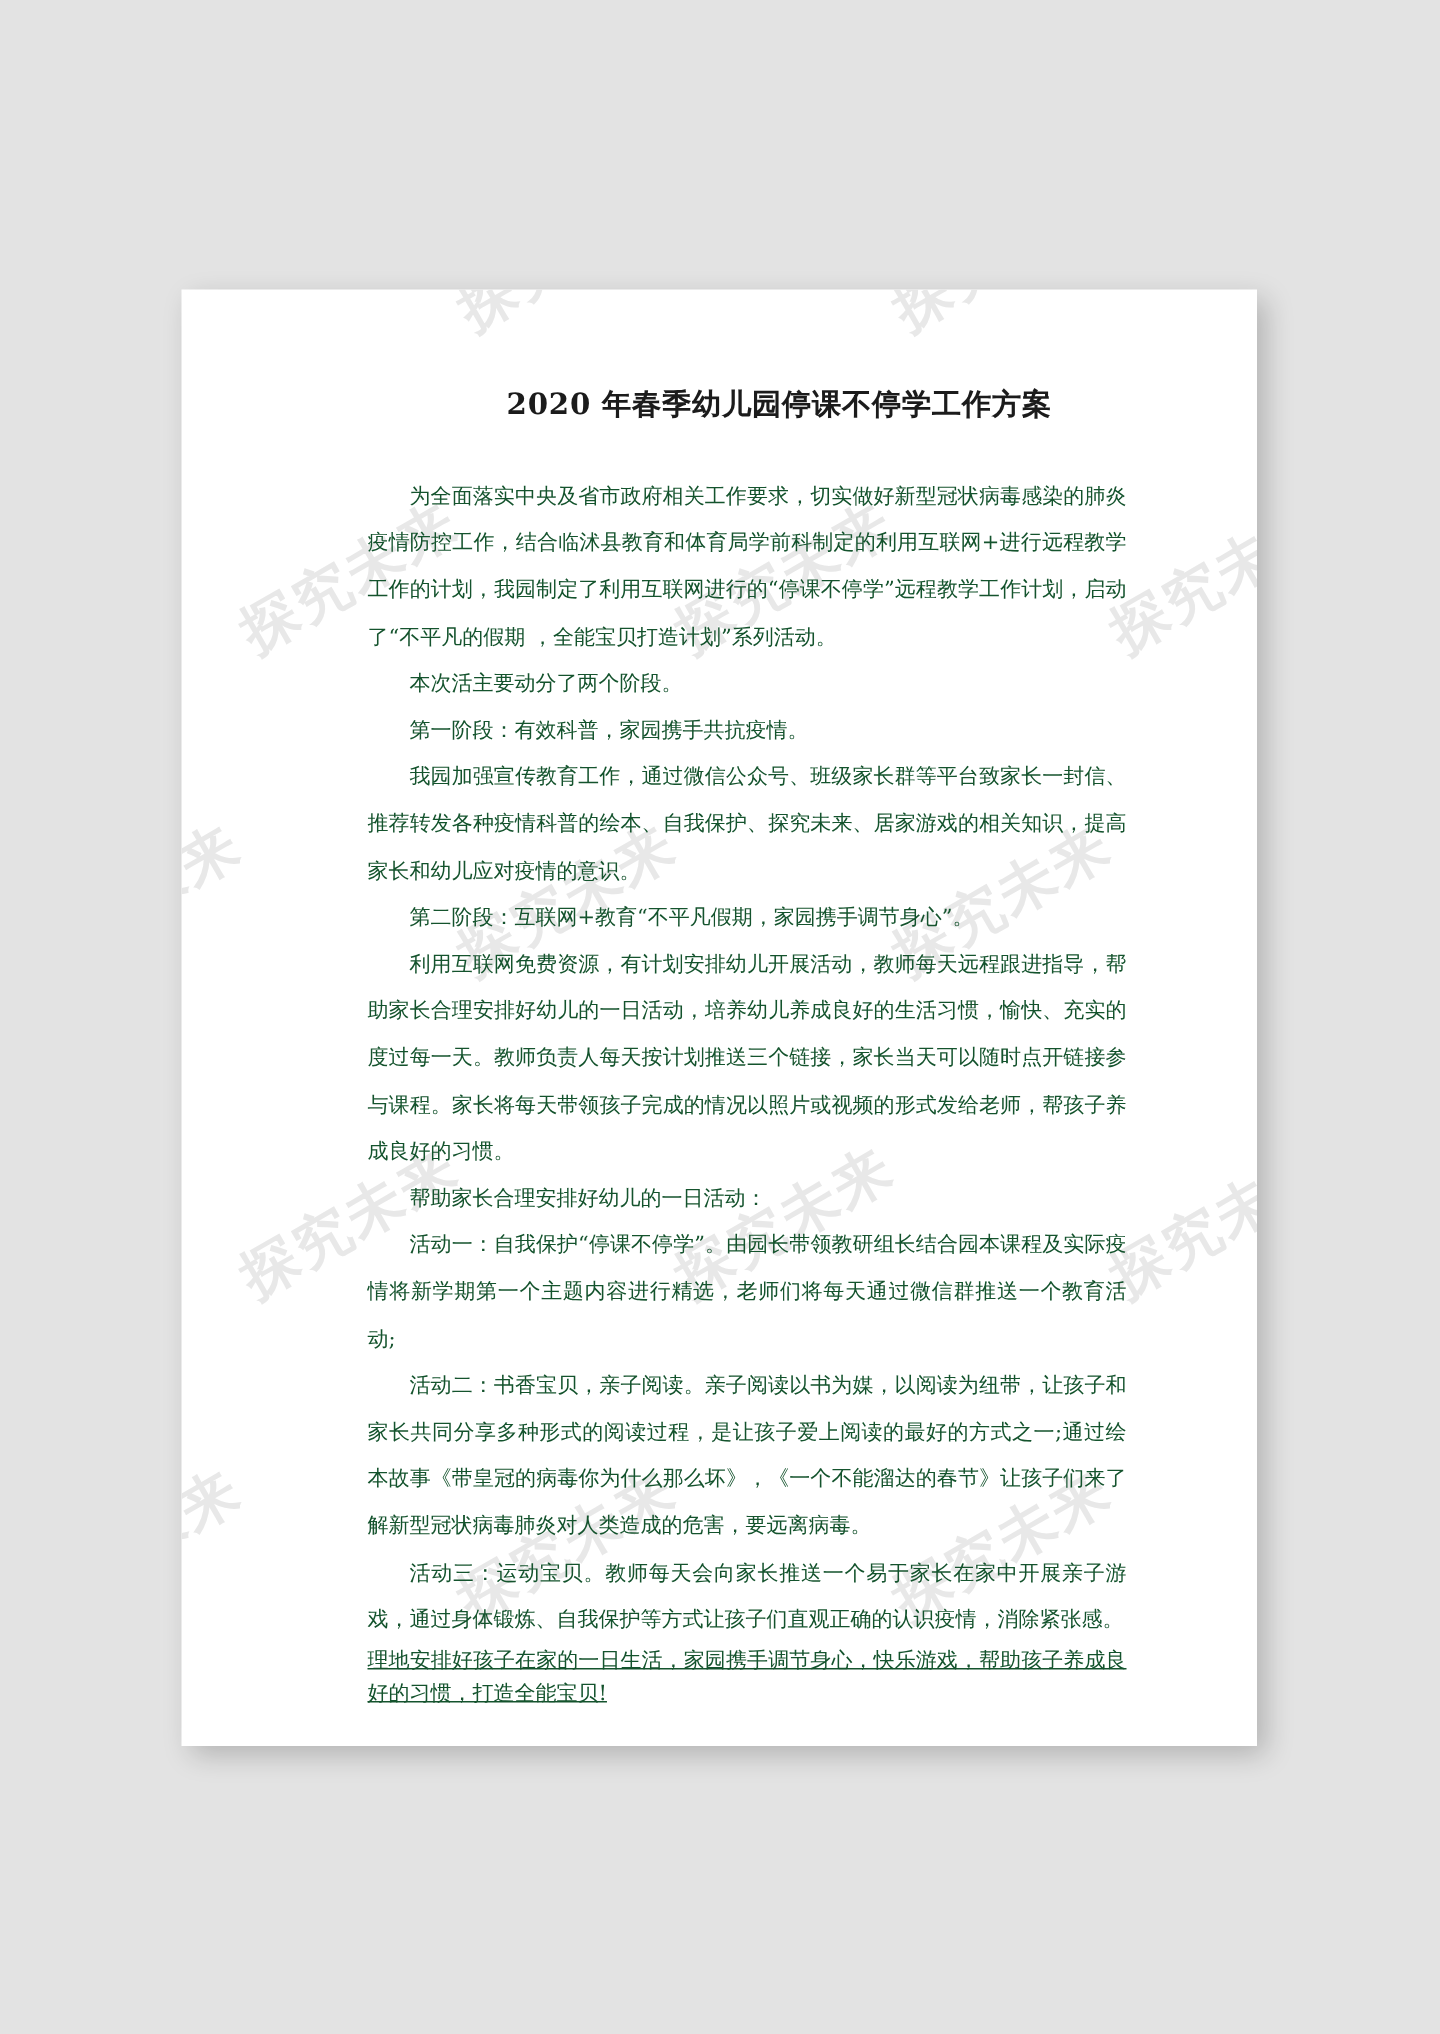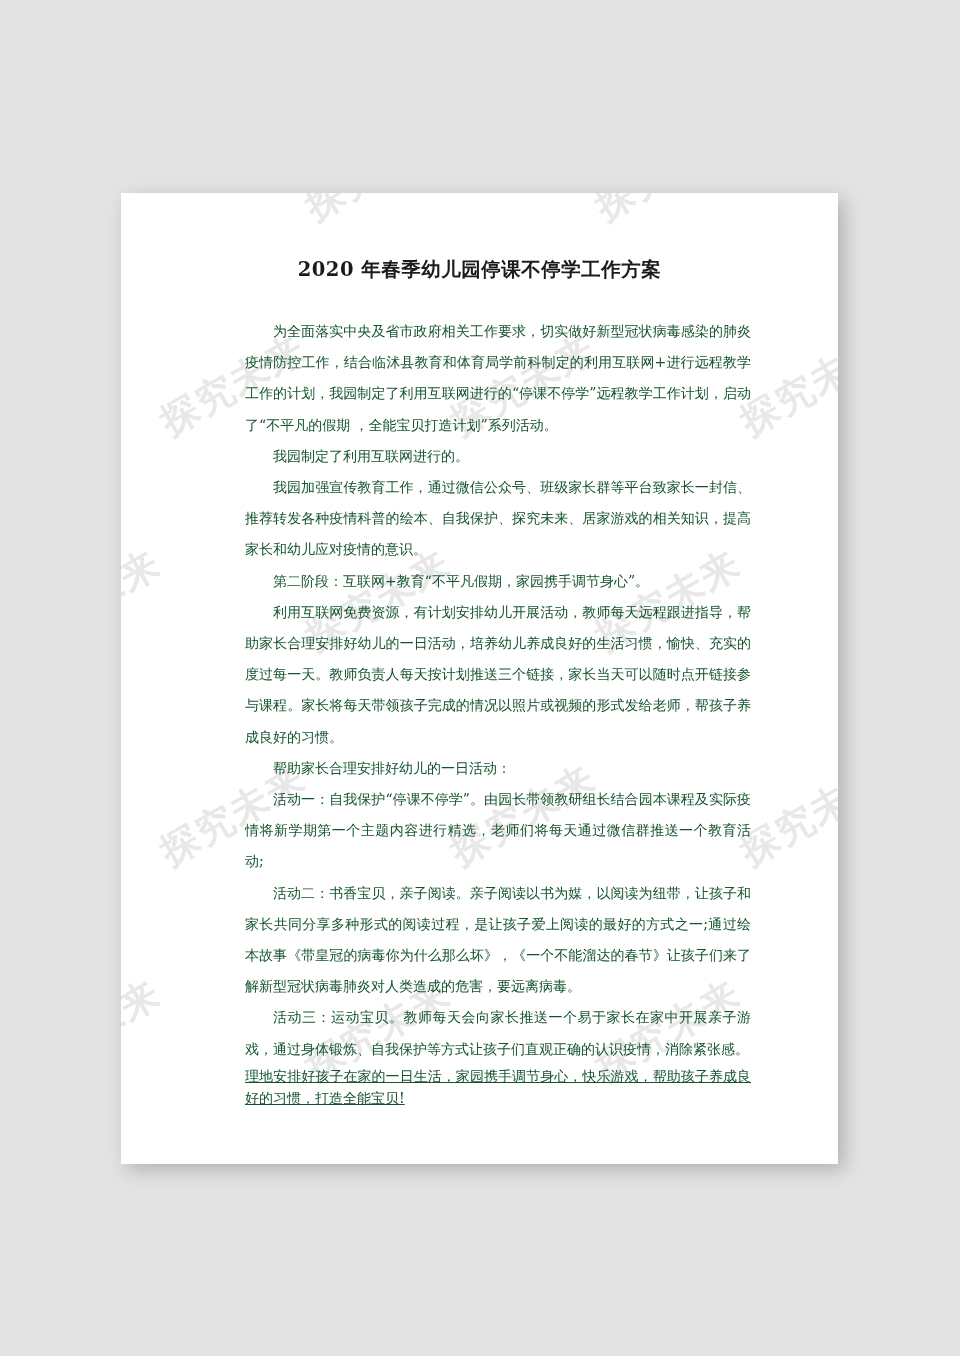--- a/index.html
+++ b/index.html
@@ -64,20 +64,21 @@
   #doc-title {
     position: absolute;
     left: 0;
     top: 63px;
     width: 717px;
     text-align: center;
     font-size: 19.5px;
     font-weight: 700;
     color: #1b1b1b;
     letter-spacing: 0.5px;
+    padding-left: 40px;
   }
   #body-text {
     position: absolute;
     left: 124px;
     top: 123px;
     width: 506px;
     font-size: 14px;
     color: #14532d;
     text-align: justify;
     text-justify: inter-ideograph;
@@ -119,21 +120,22 @@
         <span class="wm" style="color: rgb(232, 232, 232); left: 435px; top: 1075px;">探究未来</span>
         <span class="wm" style="color: rgb(232, 232, 232); left: 725px; top: 1075px;">探究未来</span>
       </div>
 
     <div id="content">
 
       <div id="doc-title">2020 年春季幼儿园停课不停学工作方案</div>
 
       <div id="body-text">
         <p>为全面落实中央及省市政府相关工作要求，切实做好新型冠状病毒感染的肺炎疫情防控工作，结合临沭县教育和体育局学前科制定的利用互联网+进行远程教学工作的计划，我园制定了利用互联网进行的“停课不停学”远程教学工作计划，启动了“不平凡的假期 ，全能宝贝打造计划”系列活动。</p>
-        <p>我园制定了利用互联网进行的。</p>
+        <p>本次活主要动分了两个阶段。</p>
+        <p>第一阶段：有效科普，家园携手共抗疫情。</p>
         <p>我园加强宣传教育工作，通过微信公众号、班级家长群等平台致家长一封信、推荐转发各种疫情科普的绘本、自我保护、探究未来、居家游戏的相关知识，提高家长和幼儿应对疫情的意识。</p>
         <p>第二阶段：互联网+教育“不平凡假期，家园携手调节身心”。</p>
         <p>利用互联网免费资源，有计划安排幼儿开展活动，教师每天远程跟进指导，帮助家长合理安排好幼儿的一日活动，培养幼儿养成良好的生活习惯，愉快、充实的度过每一天。教师负责人每天按计划推送三个链接，家长当天可以随时点开链接参与课程。家长将每天带领孩子完成的情况以照片或视频的形式发给老师，帮孩子养成良好的习惯。</p>
         <p>帮助家长合理安排好幼儿的一日活动：</p>
         <p>活动一：自我保护“停课不停学”。由园长带领教研组长结合园本课程及实际疫情将新学期第一个主题内容进行精选，老师们将每天通过微信群推送一个教育活动;</p>
         <p>活动二：书香宝贝，亲子阅读。亲子阅读以书为媒，以阅读为纽带，让孩子和家长共同分享多种形式的阅读过程，是让孩子爱上阅读的最好的方式之一;通过绘本故事《带皇冠的病毒你为什么那么坏》，《一个不能溜达的春节》让孩子们来了解新型冠状病毒肺炎对人类造成的危害，要远离病毒。</p>
         <p>活动三：运动宝贝。教师每天会向家长推送一个易于家长在家中开展亲子游戏，通过身体锻炼、自我保护等方式让孩子们直观正确的认识疫情，消除紧张感。</p>
         <p class="tight noindent">理地安排好孩子在家的一日生活，家园携手调节身心，快乐游戏，帮助孩子养成良好的习惯，打造全能宝贝!</p>
       </div>
 

